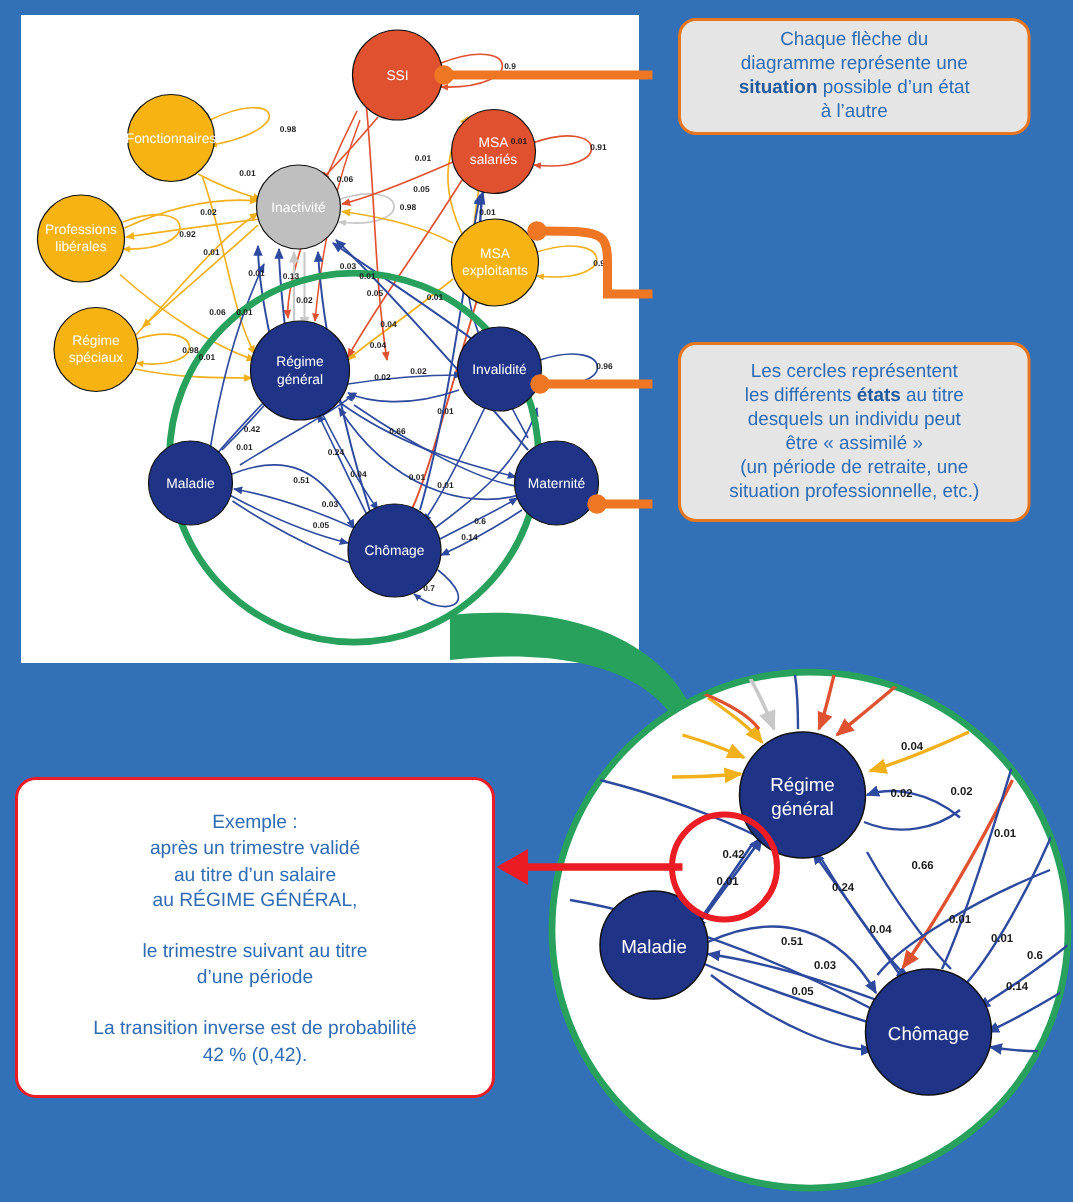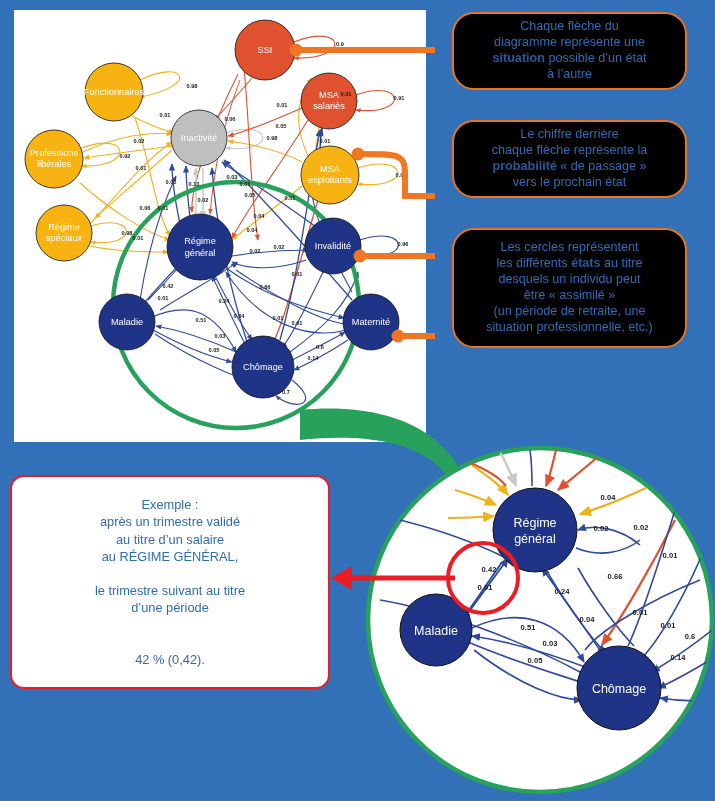--- a/index.html
+++ b/index.html
@@ -16,36 +16,36 @@
   .panel{
     position:absolute;left:14px;top:10px;width:412px;height:432px;
     background:#ffffff;
   }
 
   
   svg.layer{position:absolute;left:0;top:0;overflow:visible;}
 
   
   .callout{
-    position:absolute;background:#000000;
-    border:2.5px solid #e8761f;border-radius:22px;
+    position:absolute;background:#e5e5e5;
+    border:2.5px solid #e8761f;border-radius:12px;
     color:#2f6cb4;text-align:center;
     font-size:12.6px;line-height:1.26;
     display:flex;align-items:center;justify-content:center;
     padding:6px 9px;box-sizing:border-box;
   }
   .callout b{color:#245a9c;font-weight:bold;}
   .callout .txt{width:100%;}
 
   .c1{left:452px;top:12px;width:235px;height:78px;}
   .c2{left:452px;top:120px;width:235px;height:78px;}
   .c3{left:452px;top:228px;width:235px;height:120px;}
 
   .example{
-    position:absolute;left:10px;top:475px;width:320px;height:214px;
+    position:absolute;left:10px;top:518px;width:320px;height:214px;
     background:#ffffff;border:2.5px solid #ec1c24;border-radius:14px;
     color:#2f6cb4;text-align:center;font-size:12.8px;line-height:1.34;
     display:flex;align-items:center;justify-content:center;
     padding:6px 10px;box-sizing:border-box;
   }
 
   
   .nodelabel{font-size:9.2px;fill:#ffffff;text-anchor:middle;
              font-family:"Liberation Sans", sans-serif;}
   .problabel{font-size:5.6px;fill:#1a1a1a;text-anchor:middle;font-weight:bold;
@@ -336,28 +336,20 @@
 
   <div class="callout c1">
     <div class="txt">
       <span>Chaque flèche du</span><br>
       <span>diagramme représente une</span><br>
       <b>situation</b><span> possible d’un état</span><br>
       <span>à l’autre</span>
     </div>
   </div>
 
-  <div class="callout c2">
-    <div class="txt">
-      <span>Le chiffre derrière</span><br>
-      <span>chaque flèche représente la</span><br>
-      <b>probabilité</b><span> « de passage »</span><br>
-      <span>vers le prochain état</span>
-    </div>
-  </div>
 
   <div class="callout c3">
     <div class="txt">
       <span>Les cercles représentent</span><br>
       <span>les différents </span><b>états</b><span> au titre</span><br>
       <span>desquels un individu peut</span><br>
       <span>être « assimilé »</span><br>
       <span>(un période de retraite, une</span><br>
       <span>situation professionnelle, etc.)</span>
     </div>
@@ -366,18 +358,18 @@
   <div class="example">
     <div class="txt">
       <span>Exemple :</span><br>
       <span>après un trimestre validé</span><br>
       <span>au titre d’un salaire</span><br>
       <span>au RÉGIME GÉNÉRAL,</span><br>
       <br>
       <span>le trimestre suivant au titre</span><br>
       <span>d’une période</span><br>
       <br>
-      <br>
+      <span>La transition inverse est de probabilité</span><br>
       <span>42 % (0,42).</span>
     </div>
   </div>
 
 </div>
 
 </body></html>

